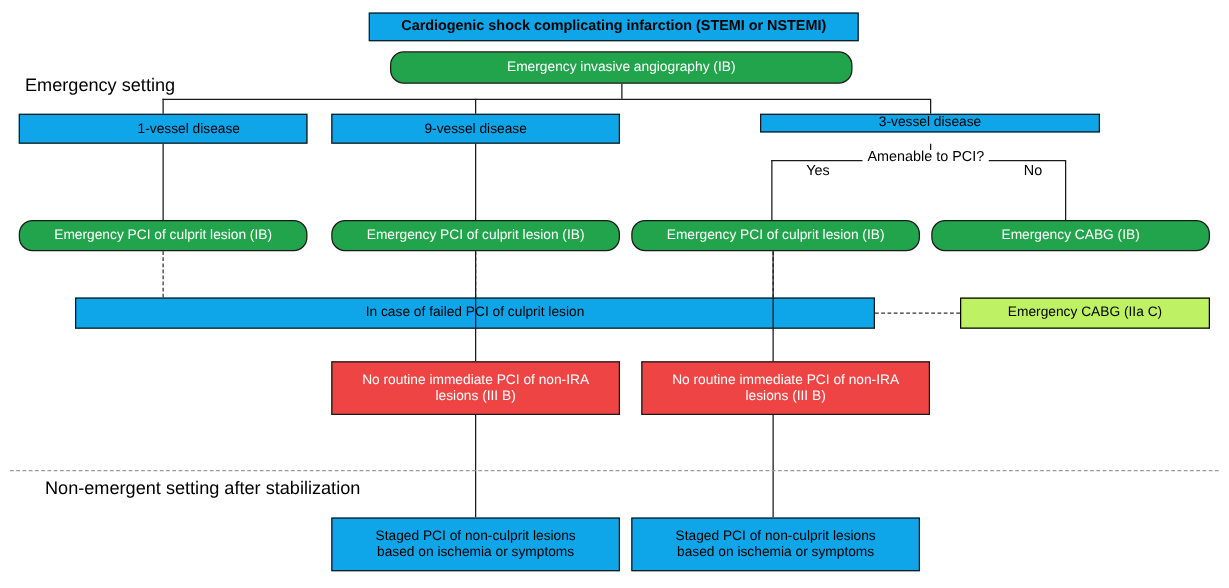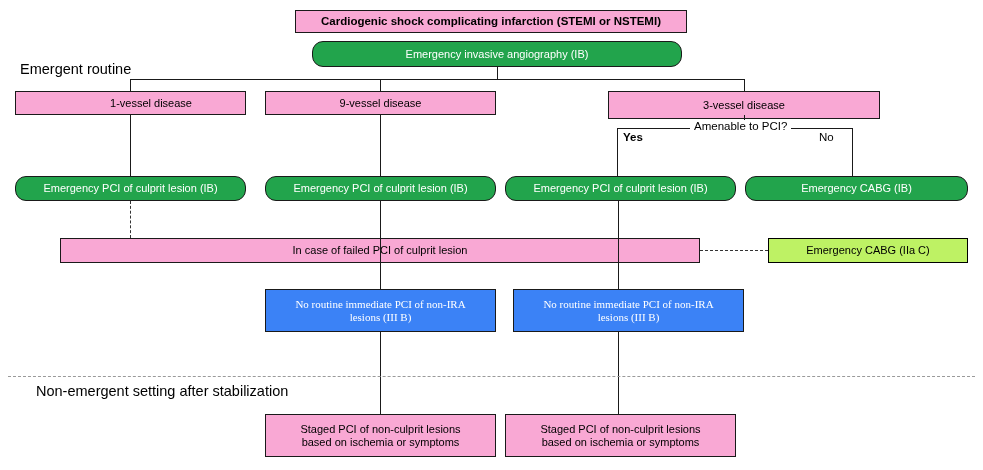--- a/index.html
+++ b/index.html
@@ -25,34 +25,33 @@
     border: 1px solid #1a1a1a;
     display: flex;
     align-items: center;
     justify-content: center;
     text-align: center;
     line-height: 1.15;
     font-size: 11px;
     padding: 1px 4px;
   }
   .box-white {
-    background: #f9a8d4;
+    background: #0ea5e9;
     color: #000000;
   }
   .box-green {
     background: #22a44c;
     color: #ffffff;
     border-color: #1a1a1a;
     border-radius: 11px;
   }
   .box-red {
-    background: #3b82f6;
+    background: #ef4444;
     color: #ffffff;
     border-color: #1a1a1a;
-    font-family: Liberation Serif, serif;
   }
   .box-yellow {
     background: #bef264;
     color: #000000;
     border-color: #000000;
   }
   .box-title {
     font-weight: bold;
     font-size: 11.5px;
   }
@@ -105,44 +104,44 @@
 </style>
 </head>
 <body>
 
 <div id="canvas">
 
   <div class="box box-white box-title" style="left:295px; top:10px; width:392px; height:23px;">Cardiogenic shock complicating infarction (STEMI or NSTEMI)</div>
 
   <div class="box box-green" style="left:312px; top:41px; width:370px; height:26px;">Emergency invasive angiography (IB)</div>
 
-  <div class="section-label" style="left:20px; top:61px;">Emergent routine</div>
+  <div class="section-label" style="left:20px; top:61px;">Emergency setting</div>
 
   <div class="line-h" style="left:130px; top:79px; width:614px;"></div>
   <div class="line-v" style="left:497px; top:67px; height:12px;"></div>
   <div class="line-v" style="left:130px; top:79px; height:12px;"></div>
   <div class="line-v" style="left:380px; top:79px; height:12px;"></div>
   <div class="line-v" style="left:744px; top:79px; height:12px;"></div>
 
   <div class="box box-white" style="left:15px; top:91px; width:231px; height:24px;padding-left:45px;">1-vessel disease</div>
 
   <div class="box box-white" style="left:265px; top:91px; width:231px; height:24px;">9-vessel disease</div>
 
-  <div class="box box-white" style="left:608px; top:91px; width:272px; height:28px;">3-vessel disease</div>
+  <div class="box box-white" style="left:608px; top:91px; width:272px; height:15px;">3-vessel disease</div>
 
   <div class="line-v" style="left:130px; top:115px; height:61px;"></div>
 
   <div class="line-v" style="left:380px; top:115px; height:61px;"></div>
 
   <div class="line-v" style="left:744px; top:115px; height:13px;"></div>
   <div class="line-h" style="left:617px; top:128px; width:235px;"></div>
   <div class="branch-q" style="left:690px; top:120px;">Amenable to PCI?</div>
   <div class="line-v" style="left:617px; top:128px; height:48px;"></div>
   <div class="line-v" style="left:852px; top:128px; height:48px;"></div>
-  <div class="branch-label" style="left:620px; top:131px;font-weight:bold;">Yes</div>
+  <div class="branch-label" style="left:642px; top:131px;">Yes</div>
   <div class="branch-label" style="left:816px; top:131px;">No</div>
 
   <div class="box box-green" style="left:15px; top:176px; width:231px; height:25px;">Emergency PCI of culprit lesion (IB)</div>
 
   <div class="box box-green" style="left:265px; top:176px; width:231px; height:25px;">Emergency PCI of culprit lesion (IB)</div>
 
   <div class="box box-green" style="left:505px; top:176px; width:231px; height:25px;">Emergency PCI of culprit lesion (IB)</div>
 
   <div class="box box-green" style="left:745px; top:176px; width:223px; height:25px;">Emergency CABG (IB)</div>
 

